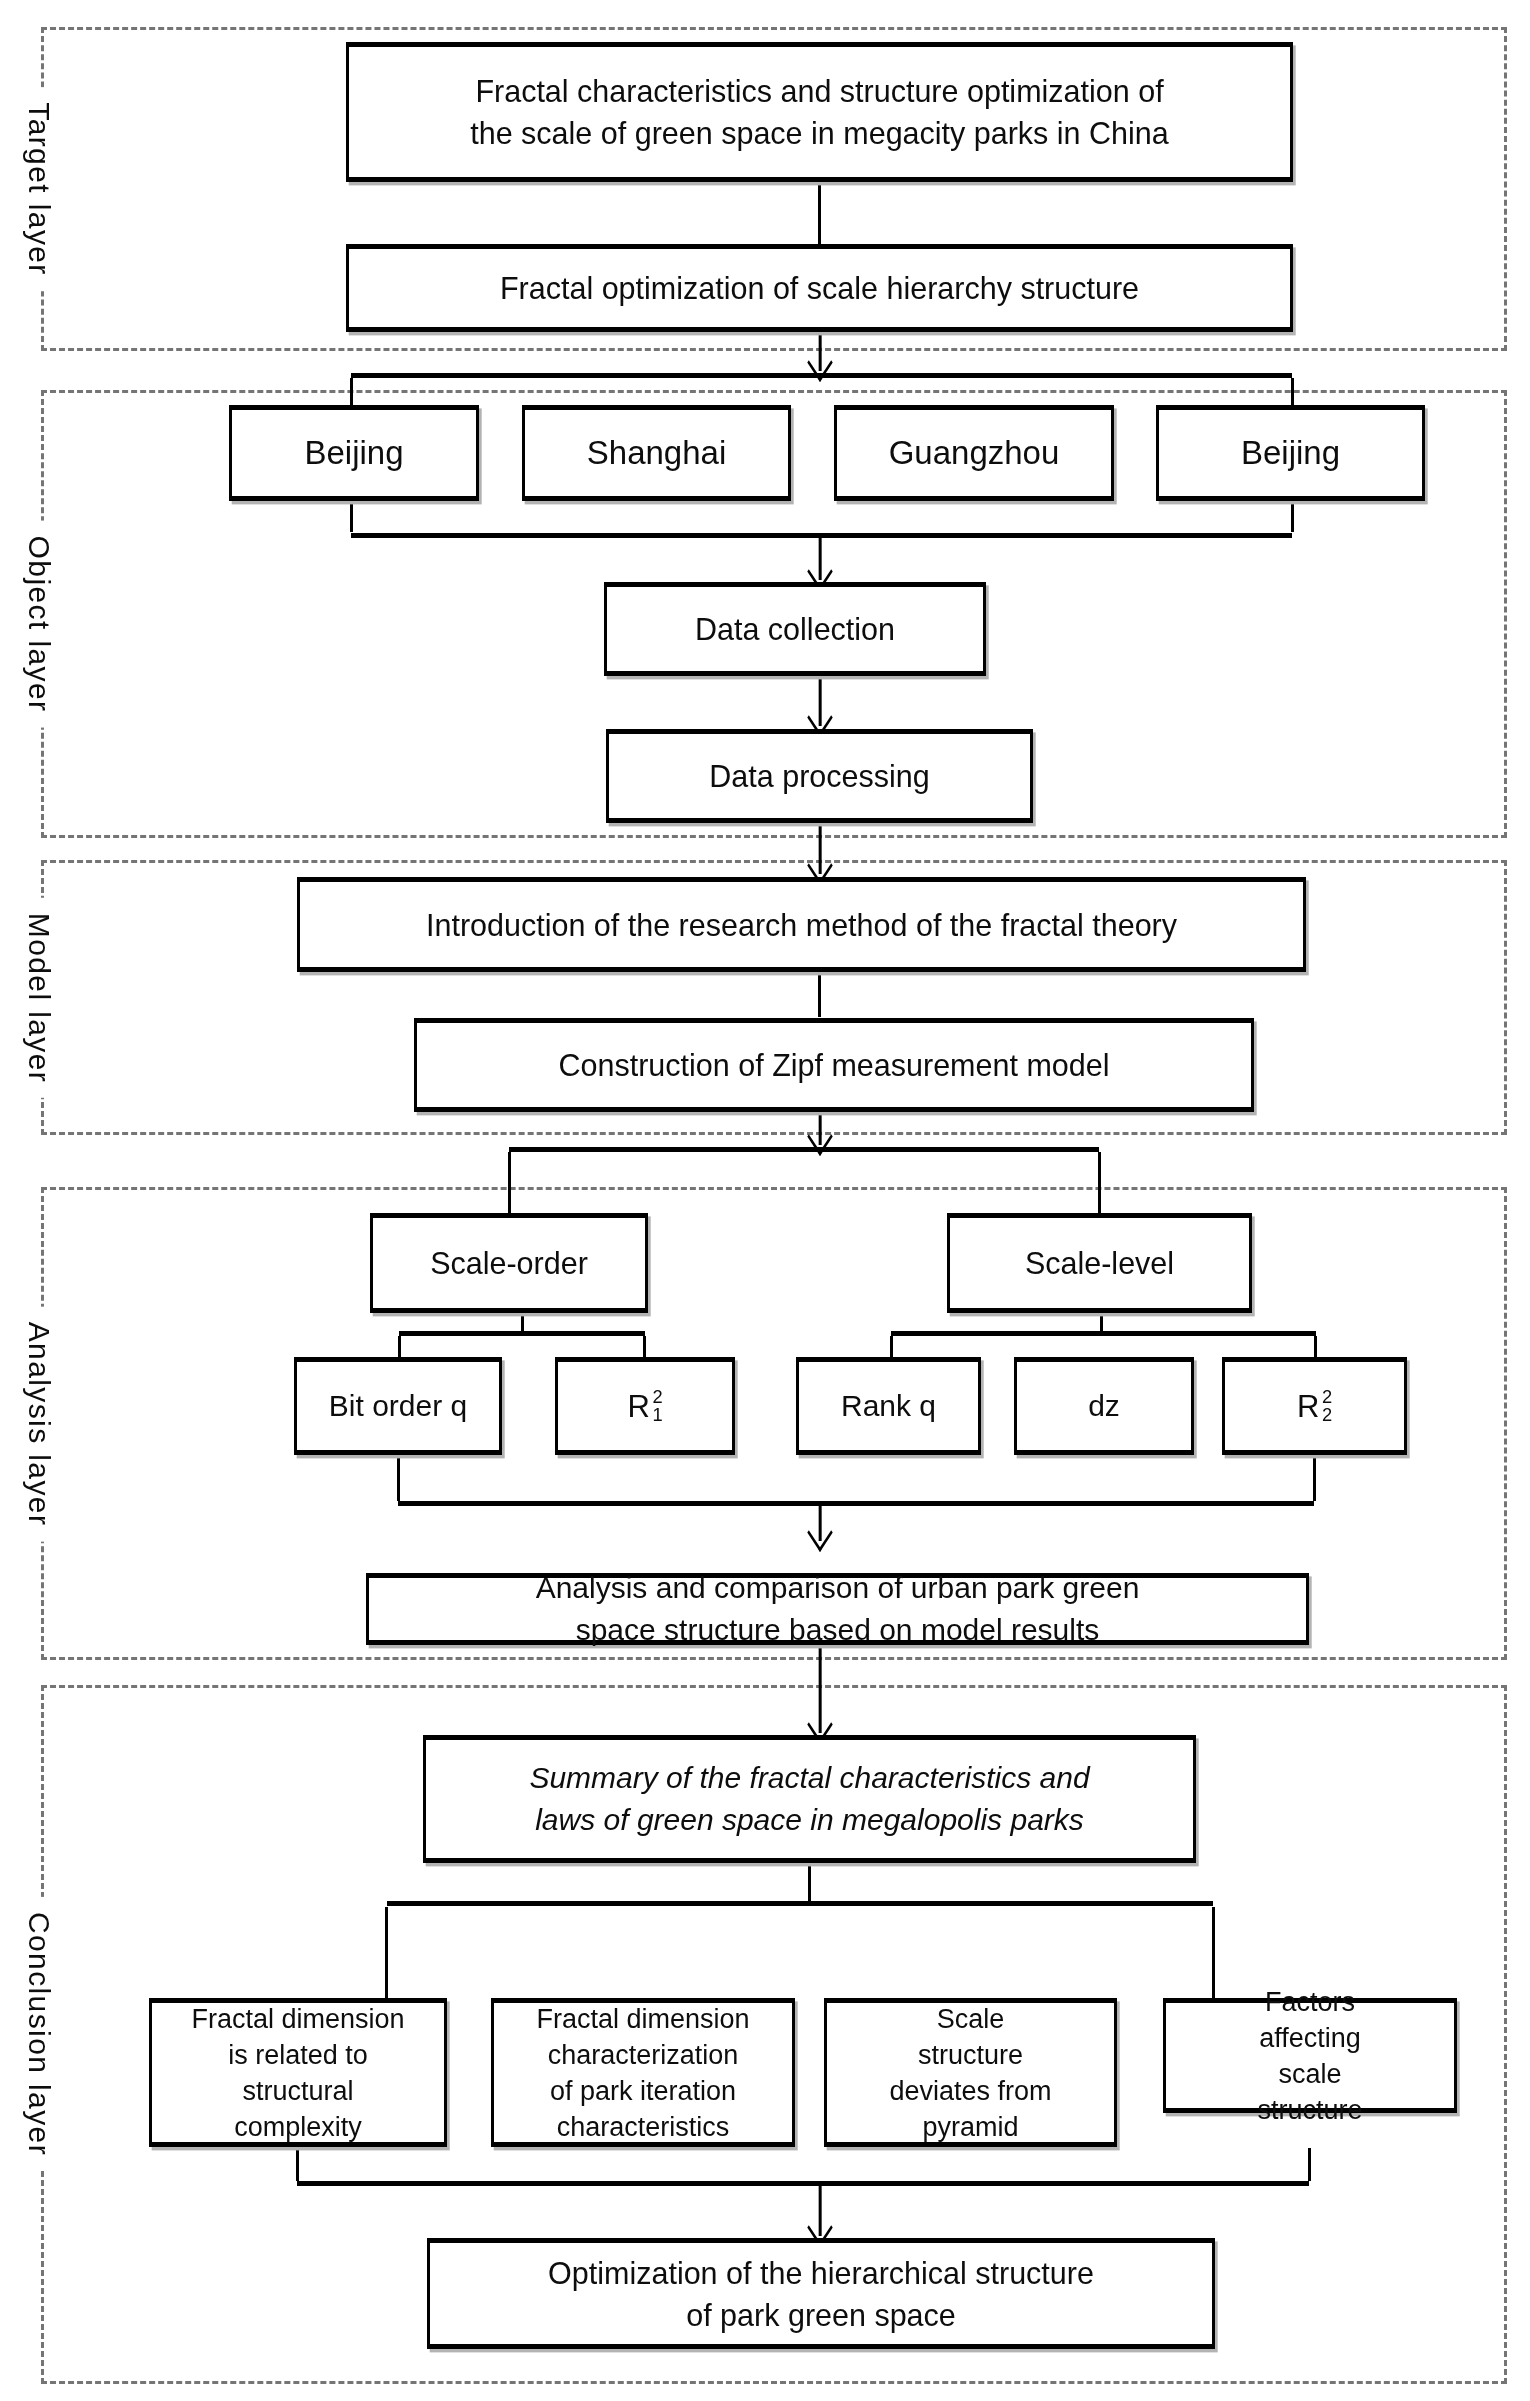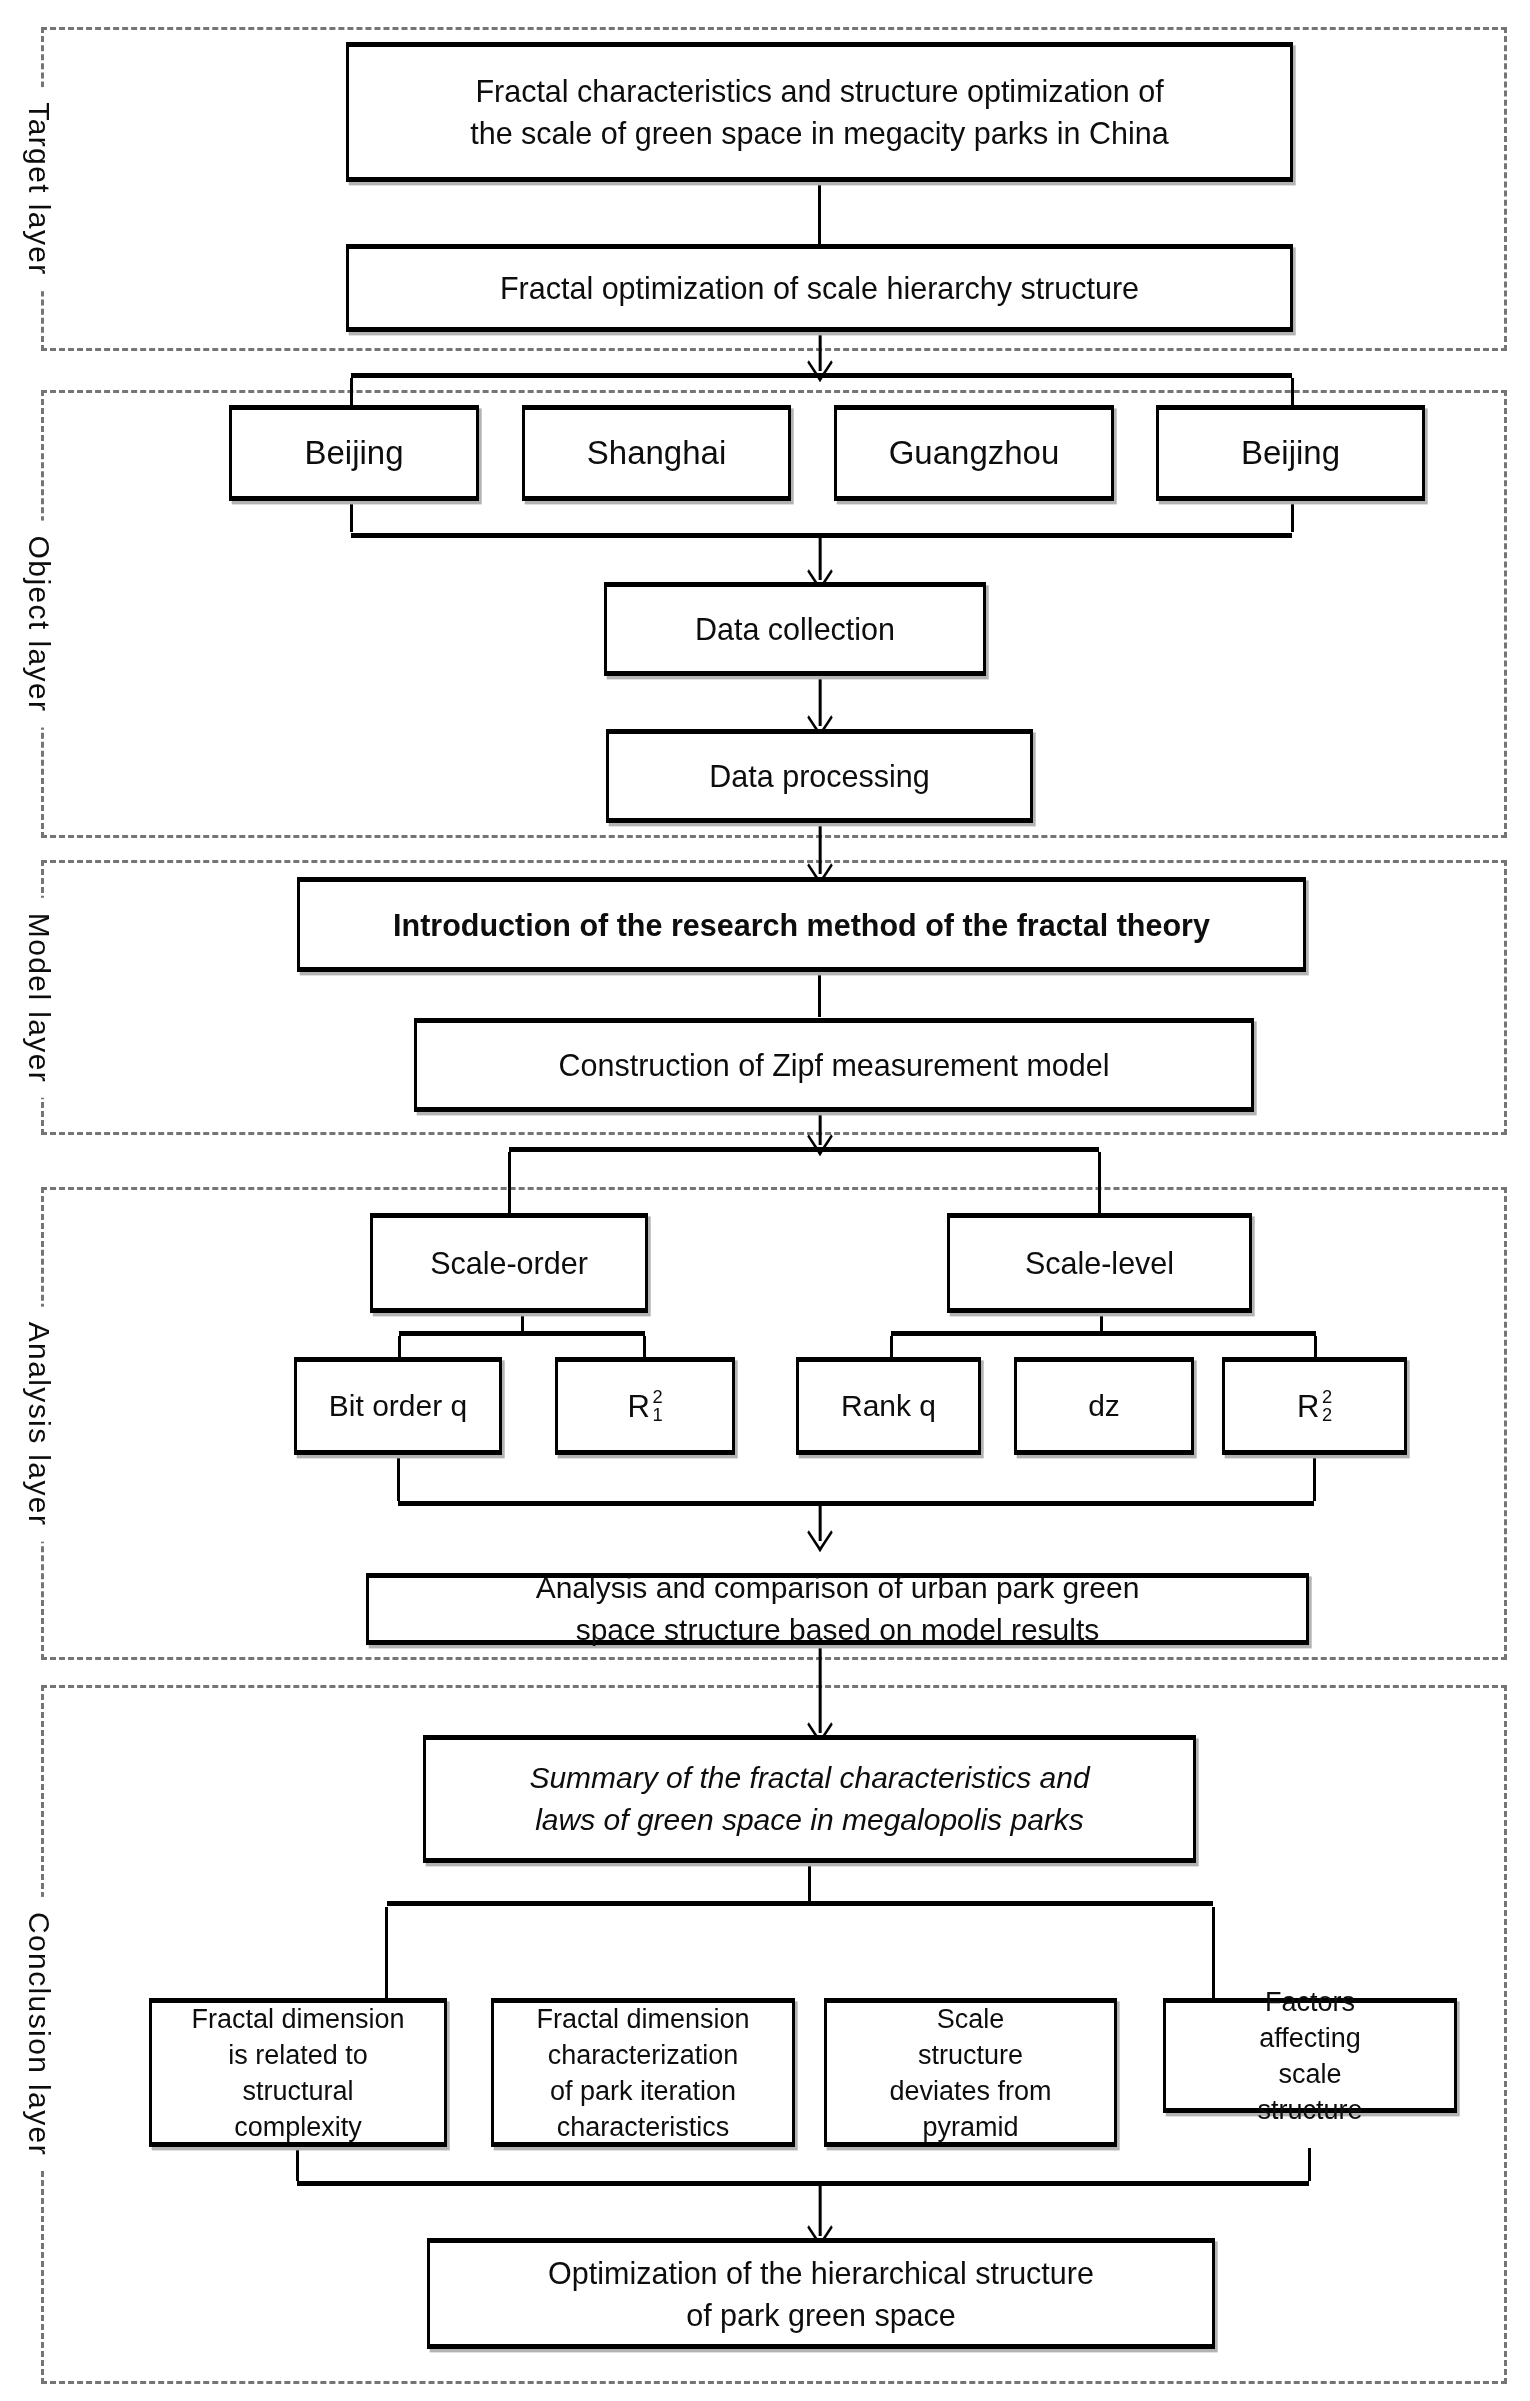--- a/index.html
+++ b/index.html
@@ -106,21 +106,21 @@
   <div class="vline" style="left:350px;top:501px;height:31px;"></div>
   <div class="vline" style="left:1291px;top:501px;height:31px;"></div>
   <div class="hbar" style="left:351px;top:533px;width:941px;"></div>
   <div class="varrow" style="left:805px;top:538px;height:42px;"></div>
 
   <div class="box" style="left:584px;top:582px;width:382px;height:94px;margin-left:20px;">Data collection</div>
   <div class="varrow" style="left:805px;top:676px;height:50px;"></div>
   <div class="box" style="left:606px;top:729px;width:427px;height:94px;">Data processing</div>
   <div class="varrow" style="left:805px;top:822px;height:52px;"></div>
 
-  <div class="box" style="left:297px;top:877px;width:1009px;height:95px;font-weight:bold;">Introduction of the research method of the fractal theory</div>
+  <div class="box" style="left:297px;top:877px;width:1009px;height:95px;">Introduction of the research method of the fractal theory</div>
   <div class="vline" style="left:818px;top:972px;height:45px;"></div>
   <div class="box" style="left:414px;top:1018px;width:840px;height:94px;">Construction  of Zipf measurement model</div>
   <div class="varrow" style="left:805px;top:1111px;height:34px;"></div>
 
   <div class="hbar" style="left:509px;top:1147px;width:590px;"></div>
   <div class="vline" style="left:508px;top:1152px;height:61px;"></div>
   <div class="vline" style="left:1098px;top:1152px;height:61px;"></div>
 
   <div class="box" style="left:370px;top:1213px;width:278px;height:100px;">Scale-order</div>
   <div class="box" style="left:947px;top:1213px;width:305px;height:100px;">Scale-level</div>

